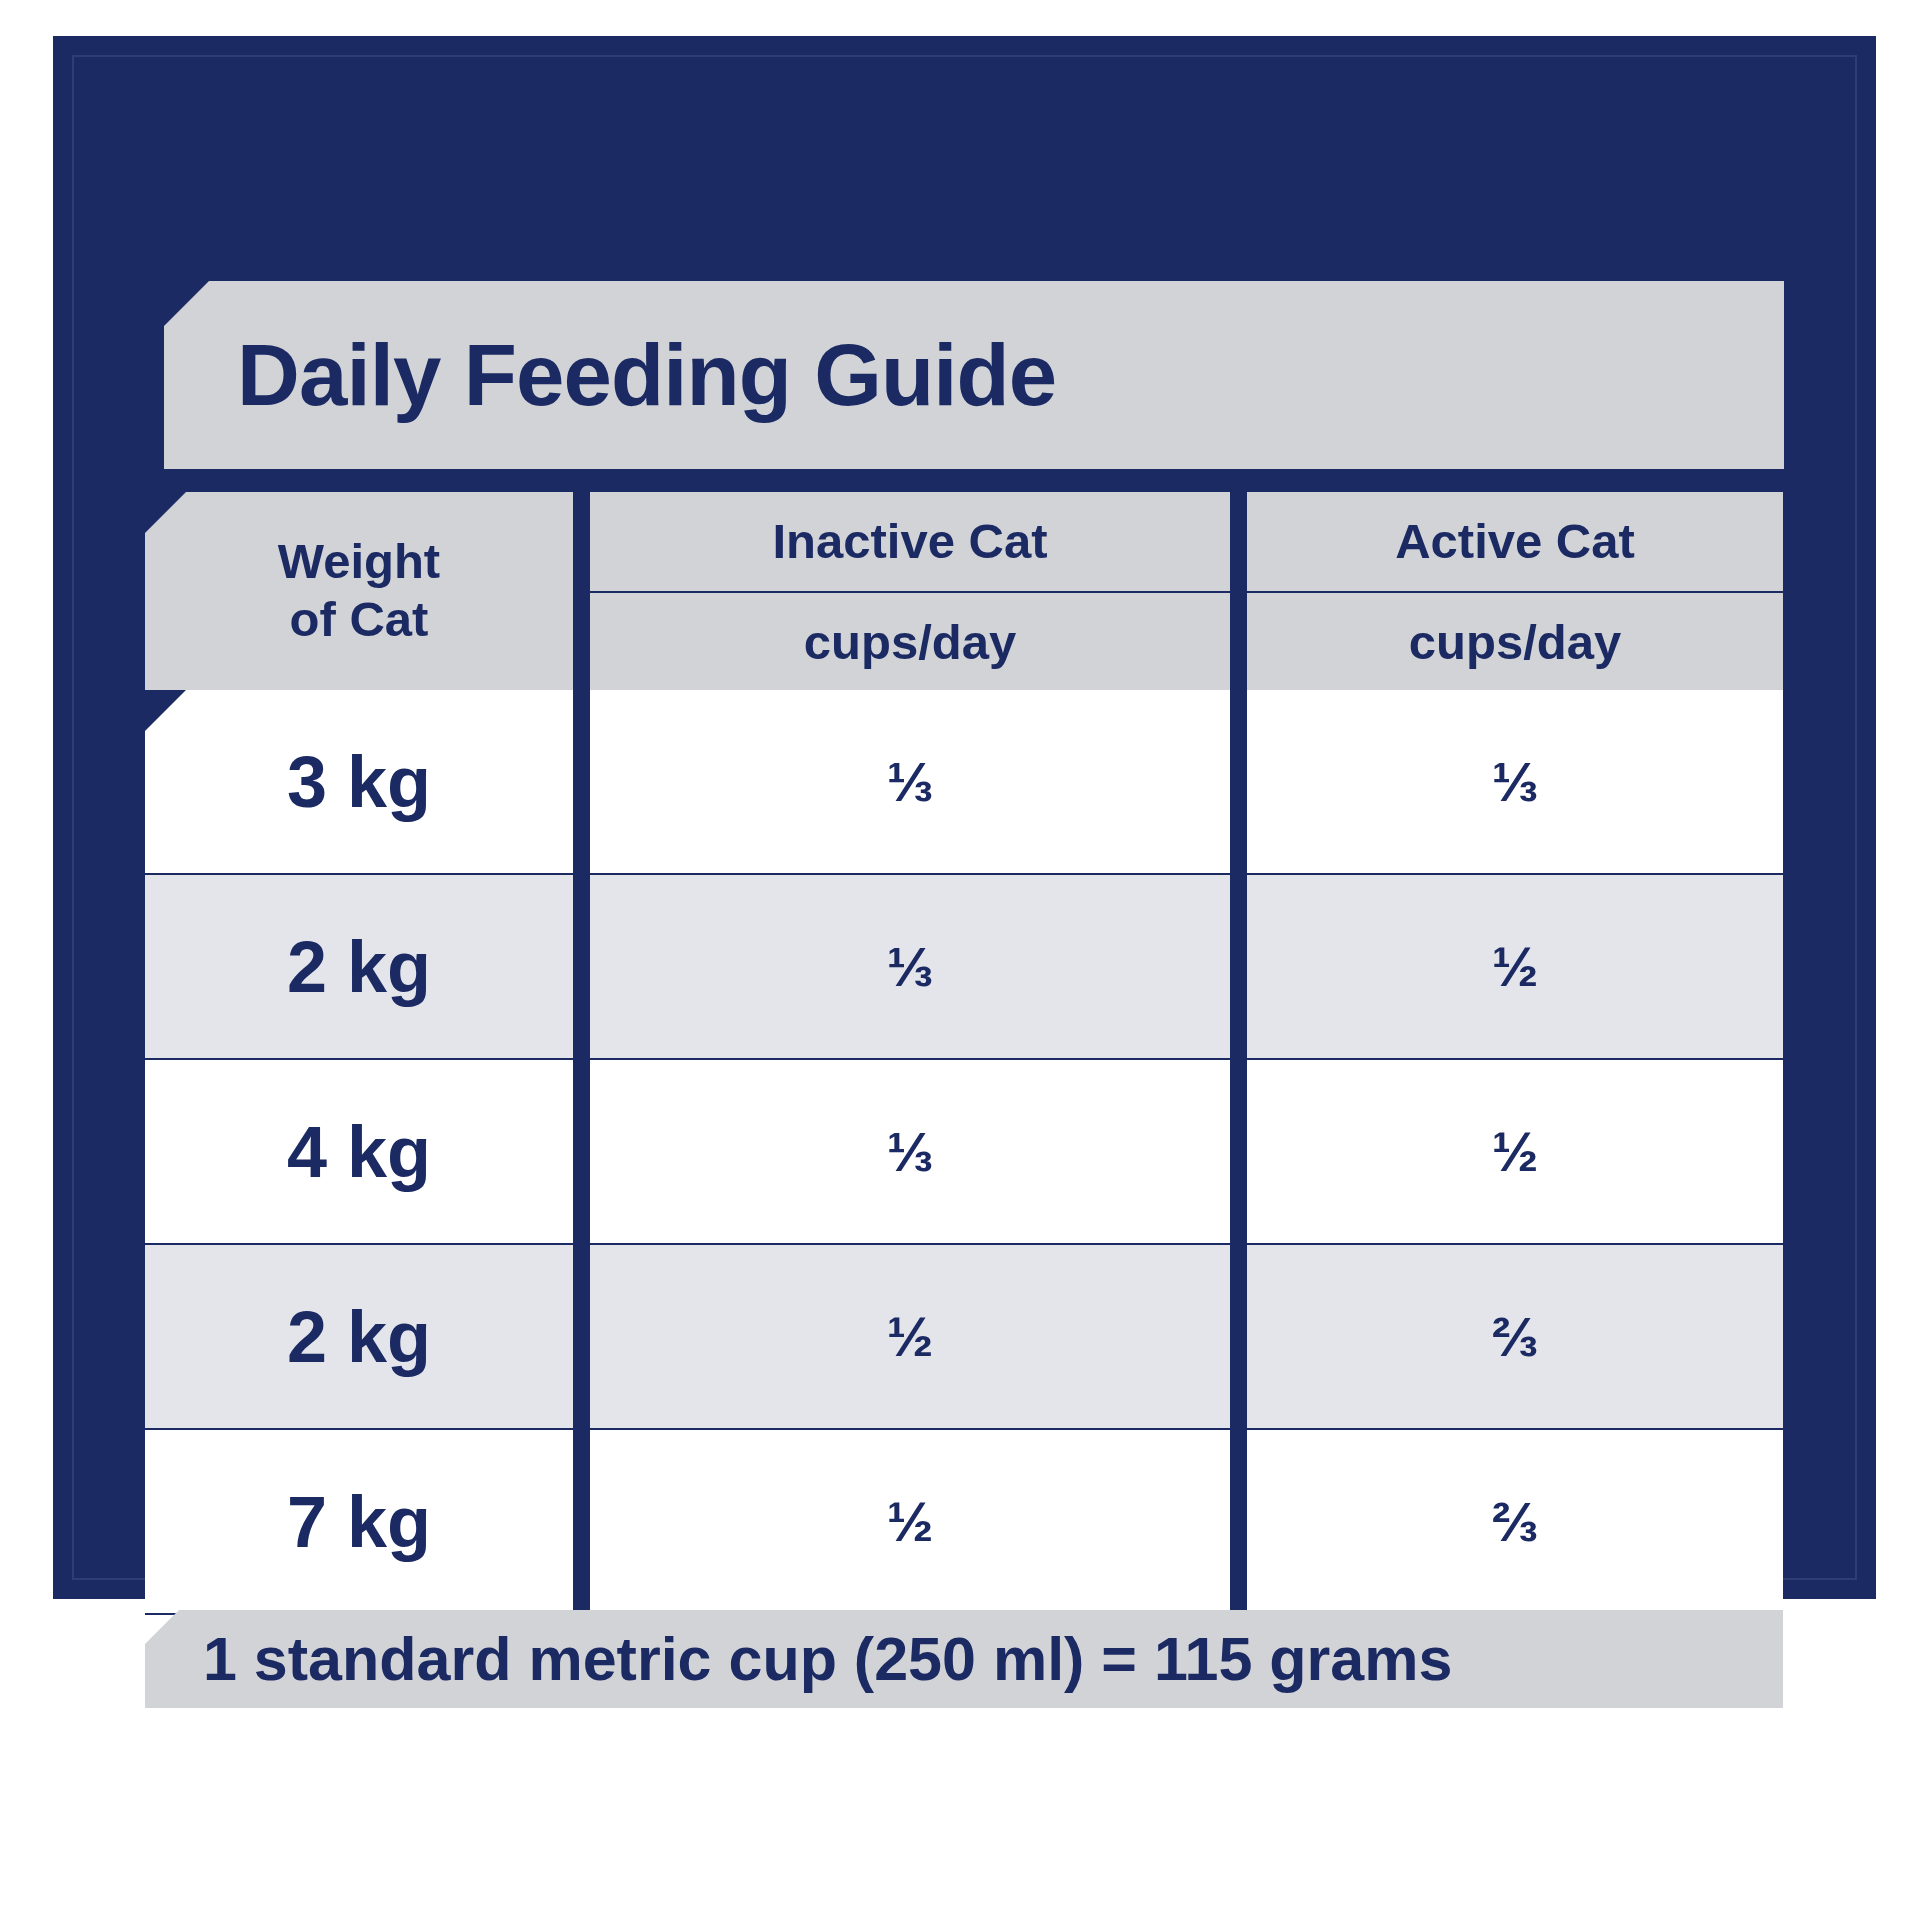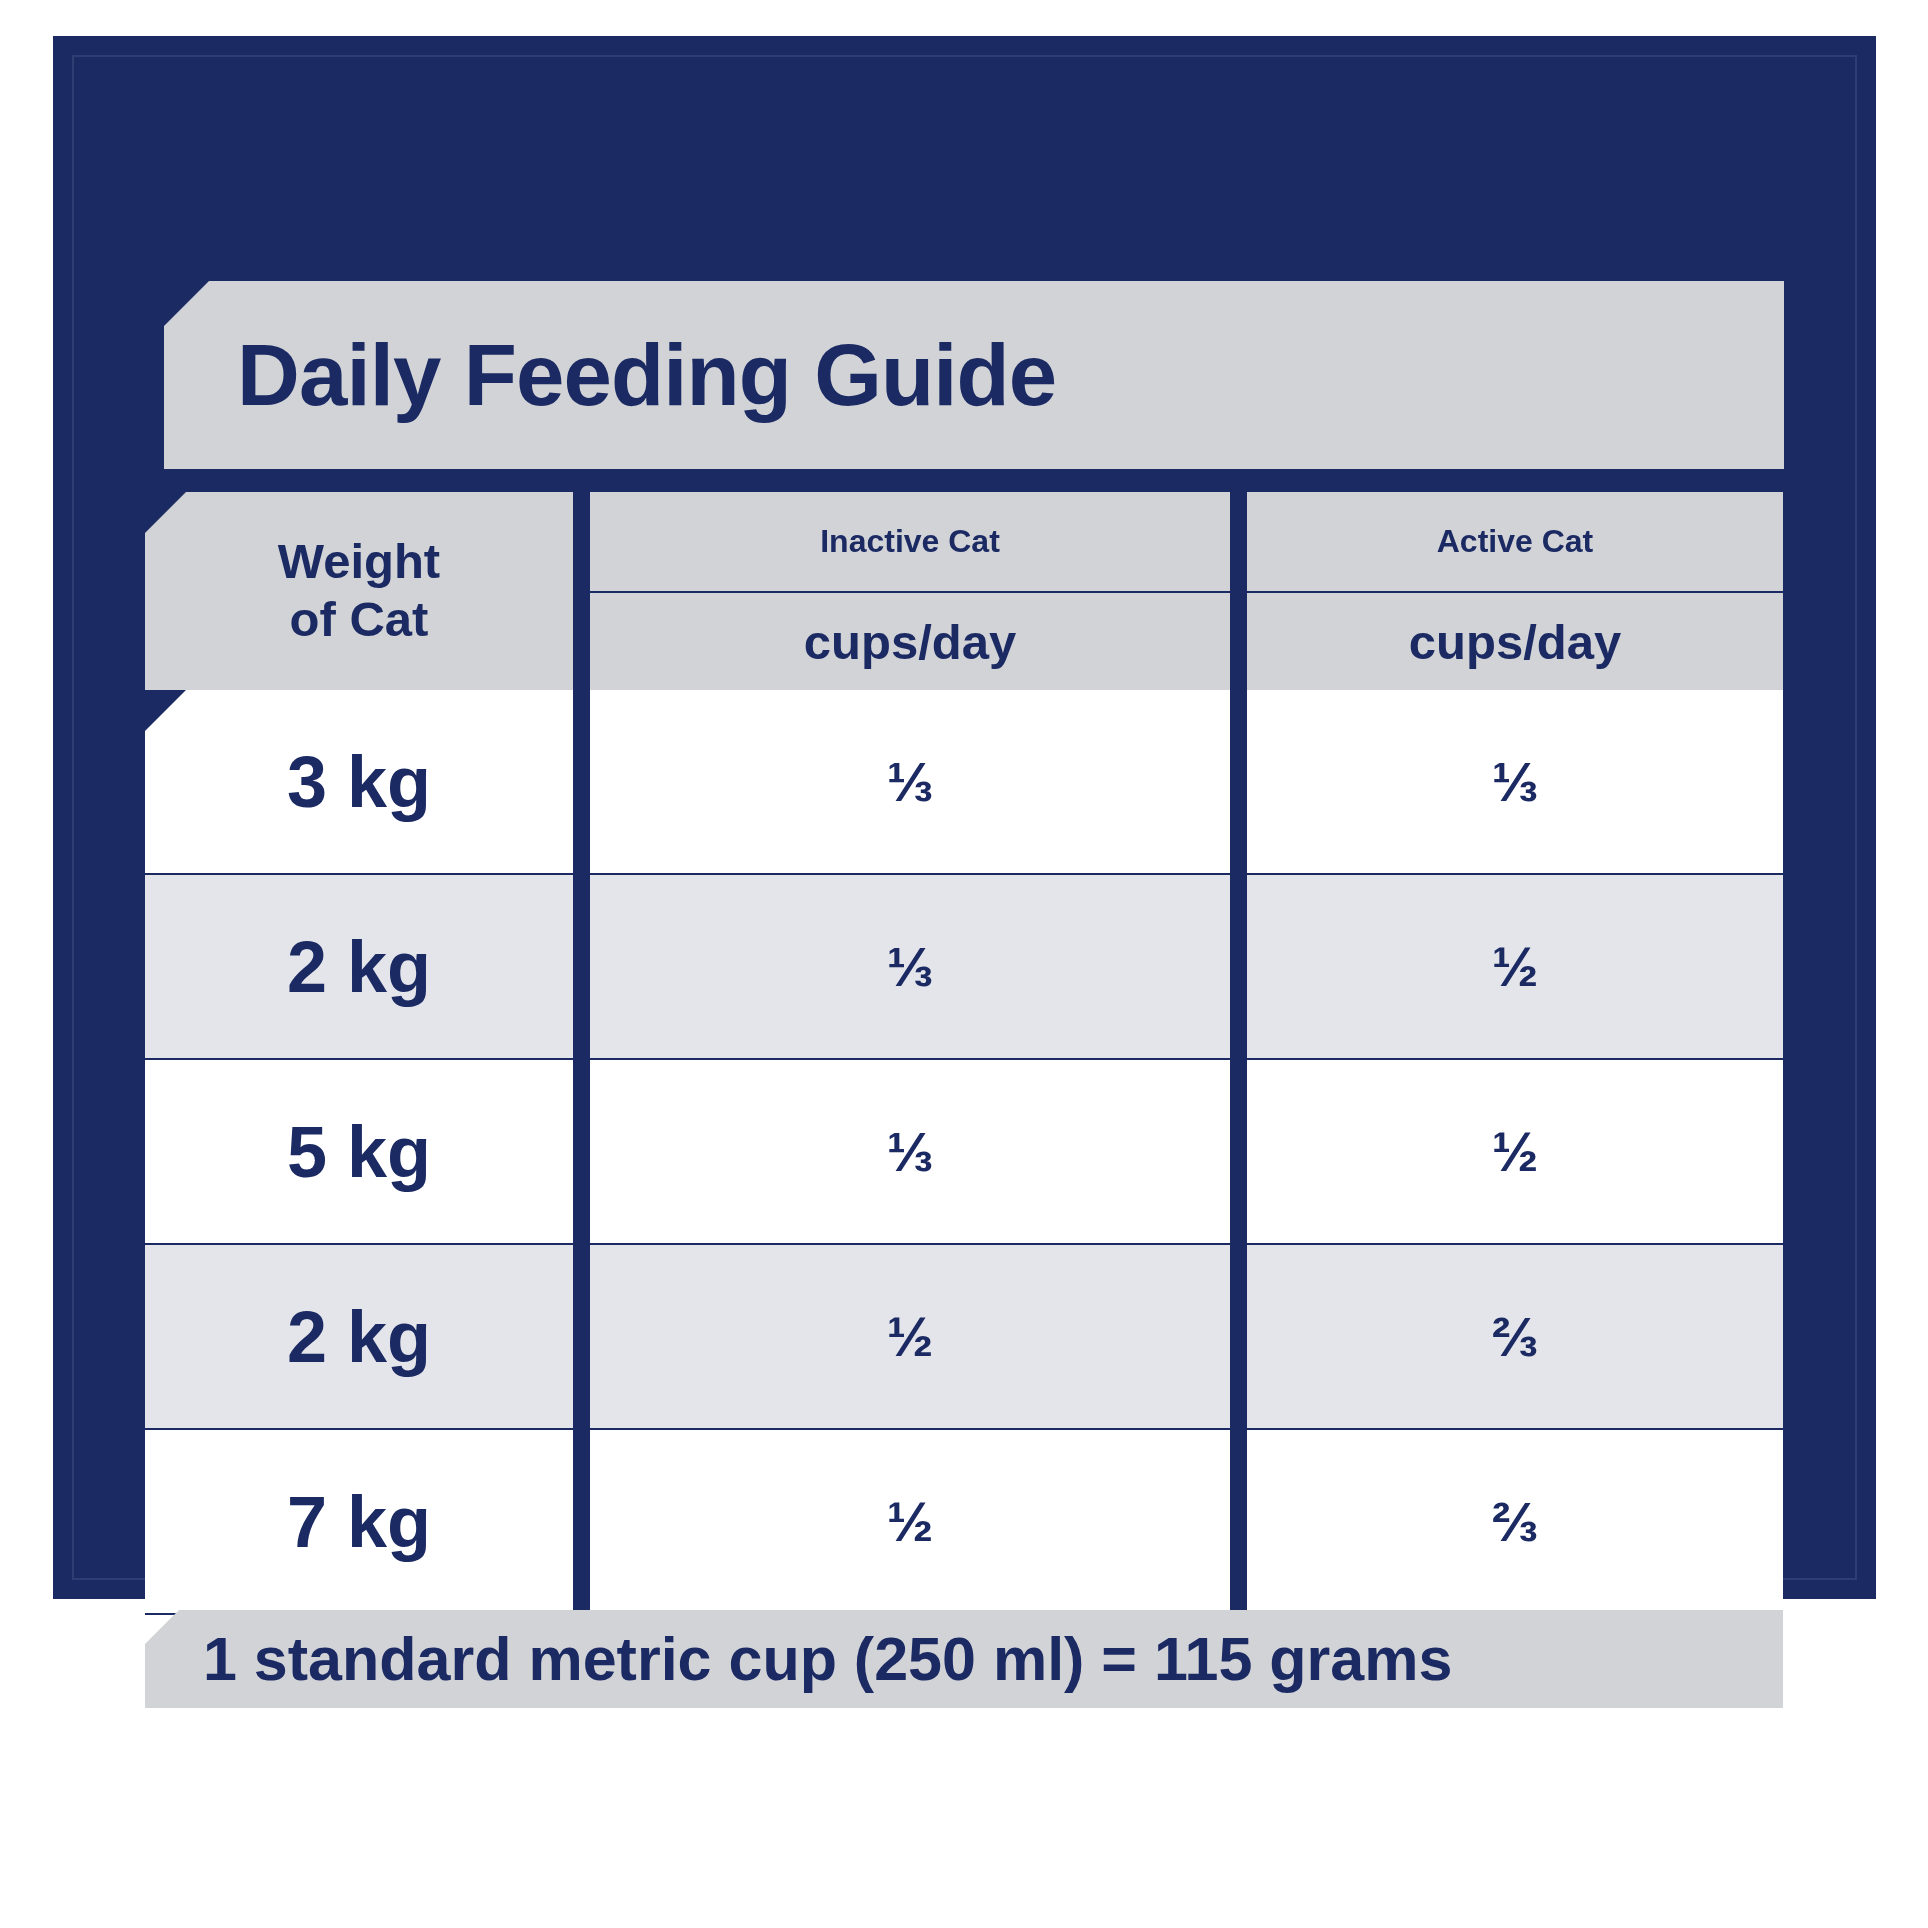--- a/index.html
+++ b/index.html
@@ -90,21 +90,21 @@
   }
   .hcell.first {
     clip-path: polygon(41px 0, 100% 0, 100% 100%, 0 100%, 0 41px);
   }
   .hcell .top {
     height: 99px;
     display: flex;
     align-items: center;
     justify-content: center;
     width: 100%;
-    font-size: 32px;
+    font-size: 49px;
     line-height: 1.05;
     text-align: left;
     flex-direction: column;
   }
   .hcell .bot {
     height: 99px;
     display: flex;
     align-items: center;
     justify-content: center;
     width: 100%;
@@ -204,21 +204,21 @@
 
     <div class="row drow alt">
       <div class="cell col-w dcell weight-label">2 kg</div>
       <div class="gap"></div>
       <div class="cell col-i dcell amount">⅓</div>
       <div class="gap"></div>
       <div class="cell col-a dcell amount">½</div>
     </div>
 
     <div class="row drow">
-      <div class="cell col-w dcell weight-label">5 kg</div>
+      <div class="cell col-w dcell weight-label">4 kg</div>
       <div class="gap"></div>
       <div class="cell col-i dcell amount">⅓</div>
       <div class="gap"></div>
       <div class="cell col-a dcell amount">½</div>
     </div>
 
     <div class="row drow alt">
       <div class="cell col-w dcell weight-label">2 kg</div>
       <div class="gap"></div>
       <div class="cell col-i dcell amount">½</div>

